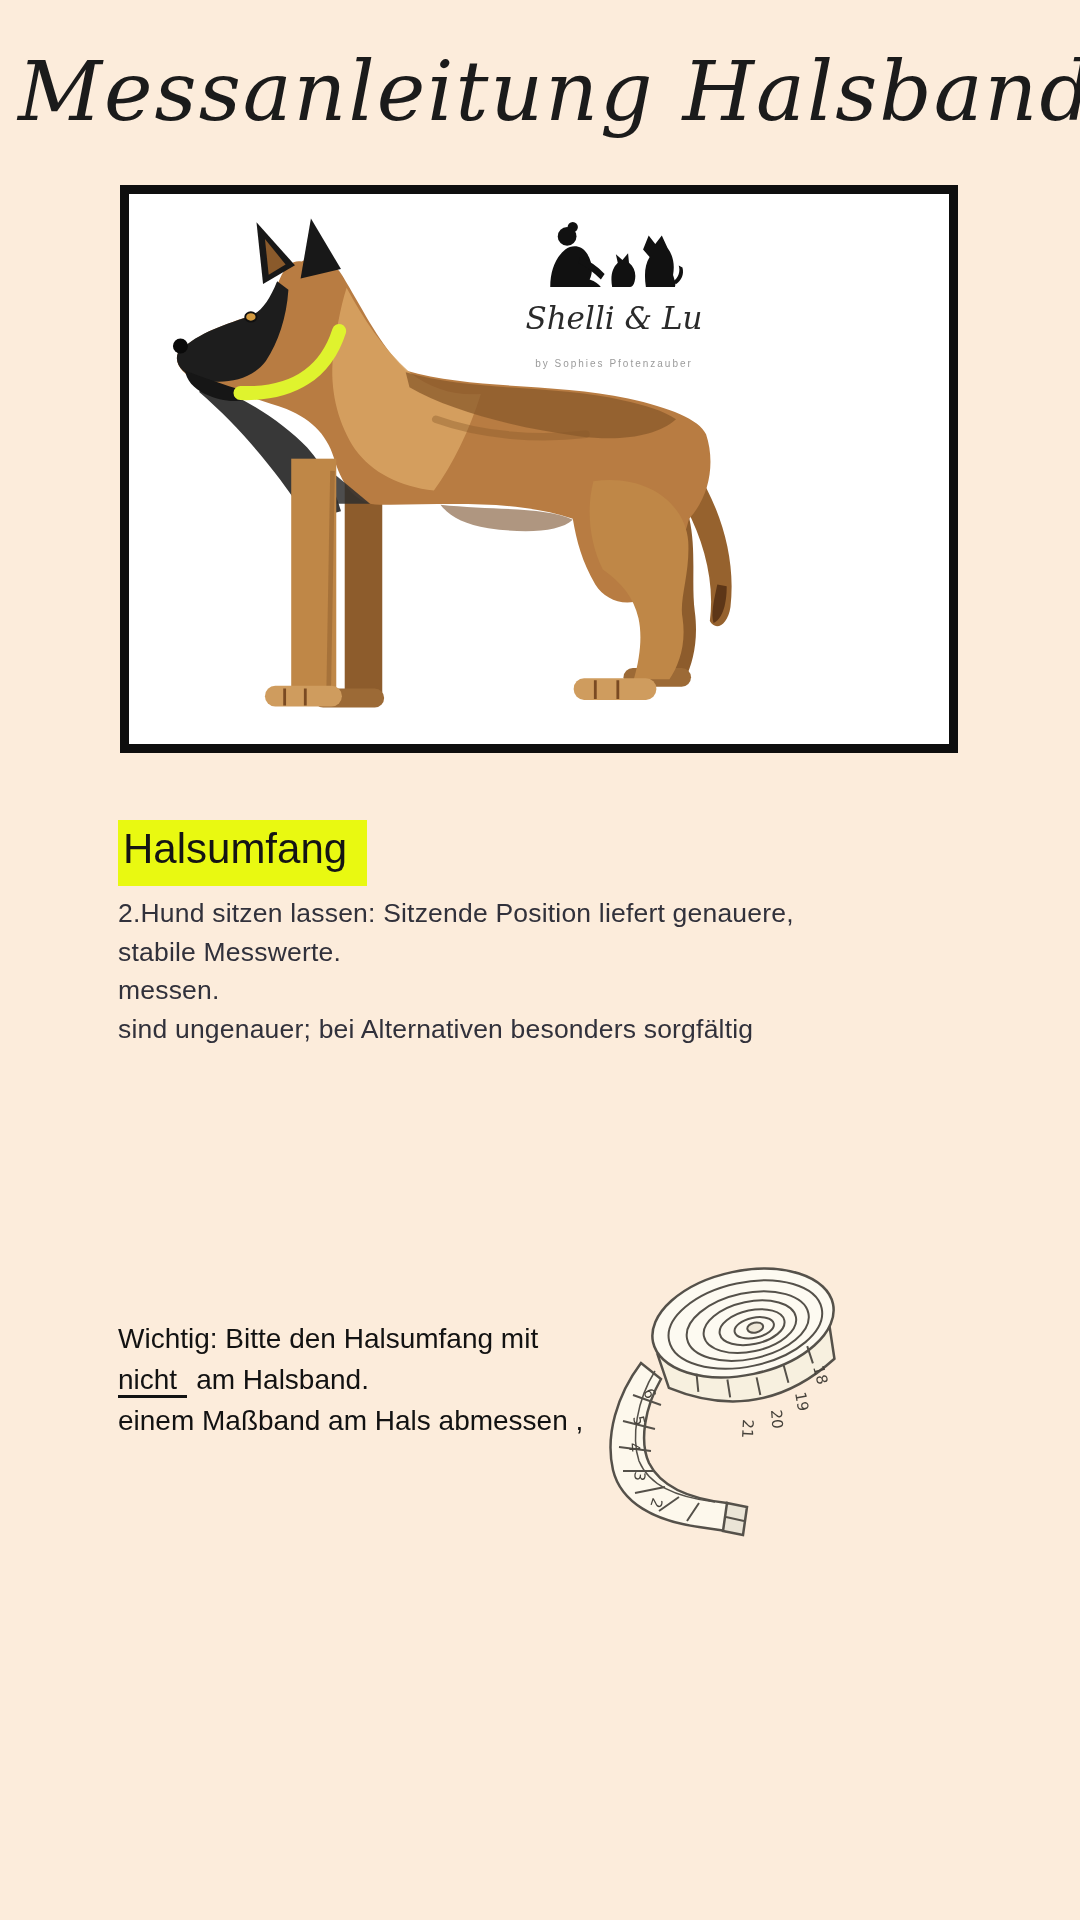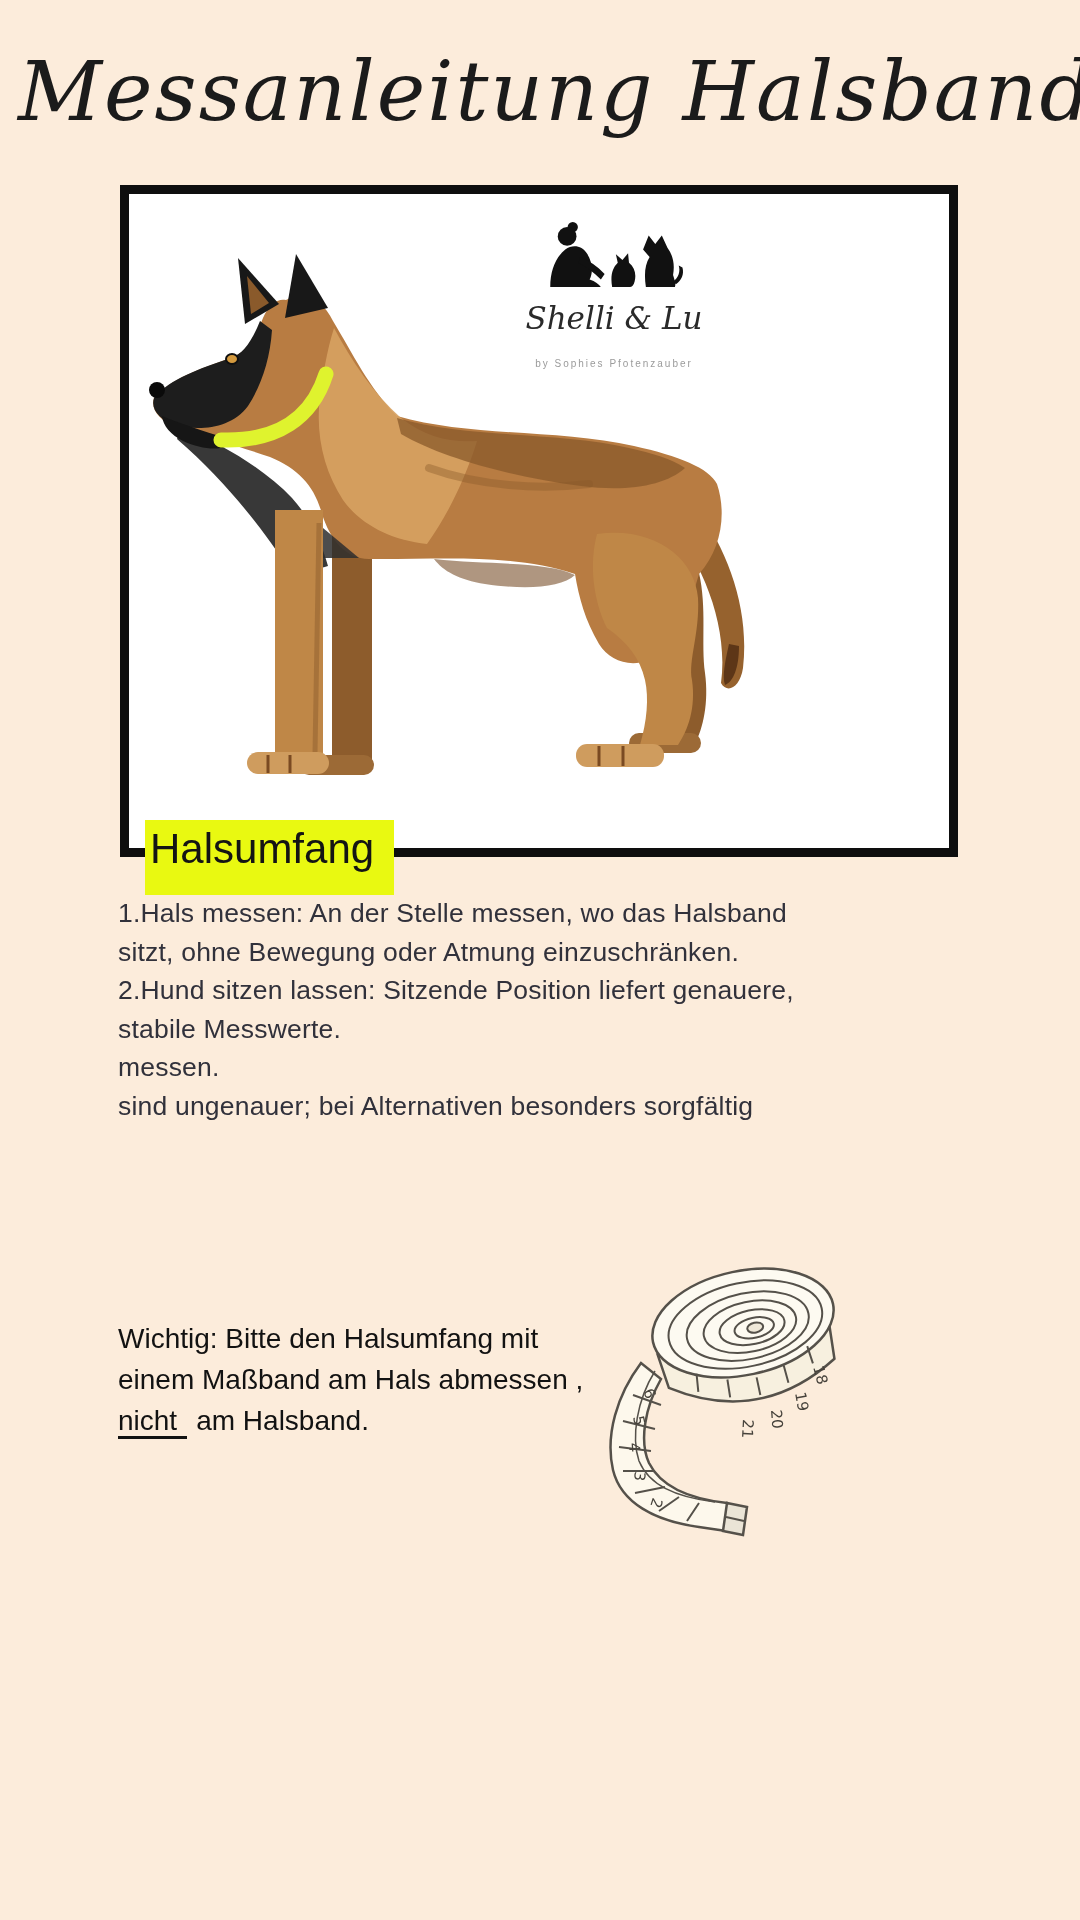--- a/index.html
+++ b/index.html
@@ -17,21 +17,21 @@
     font-family: "DejaVu Serif", serif;
     font-style: italic; font-weight: 400;
     font-size: 82px; letter-spacing: 2px;
     color: #1b1b1b;
     padding-left: 16px;
   }
 
   
   .frame {
     position: absolute; left: 120px; top: 185px;
-    width: 838px; height: 672px;
+    width: 838px; height: 568px;
     background: #ffffff;
     border: 9px solid #0e0e0e;
     box-sizing: border-box;
   }
   .dog-svg { position: absolute; left: 0; top: 0; width: 100%; height: 100%; }
 
   .logo {
     position: absolute; left: 370px; top: 20px; width: 230px;
     text-align: center;
   }
@@ -42,22 +42,22 @@
   }
   .logo-tagline {
     font-size: 10px; letter-spacing: 2px; color: #9b9b9b; margin-top: 22px;
   }
 
   
   .heading-wrap { position: absolute; left: 118px; top: 820px; }
   .heading {
     display: inline-block;
     background: #e9f911;
-    padding: 5px 20px 22px 5px;
-    font-size: 42px; font-weight: 500; color: #141414; margin-left: 27px;
+    padding: 5px 20px 13px 5px;
+    font-size: 42px; font-weight: 500; color: #141414;
   }
 
   
   .steps {
     position: absolute; left: 118px; top: 894px; width: 870px;
     font-size: 26.5px; line-height: 38.5px;
     color: #31313b; font-weight: 500; letter-spacing: 0.2px;
   }
   .steps .line { white-space: nowrap; }
 
@@ -153,37 +153,33 @@
       <div class="logo-tagline">by Sophies Pfotenzauber</div>
     </div>
   </div>
 
   <div class="heading-wrap">
     <span class="heading">Halsumfang</span>
   </div>
 
   <div class="steps">
     <div>
-      <div class="line">1.Hals messen: An der Stelle messen, wo das Halsband</div>
-      <div class="line">sitzt, ohne Bewegung oder Atmung einzuschränken.</div>
-    </div>
-    <div>
       <div class="line">2.Hund sitzen lassen: Sitzende Position liefert genauere,</div>
       <div class="line">stabile Messwerte.</div>
     </div>
     <div>
       <div class="line">messen.</div>
       <div class="line">sind ungenauer; bei Alternativen besonders sorgfältig</div>
     </div>
   </div>
 
   <div class="important">
     <div>Wichtig: Bitte den Halsumfang mit</div>
+    <div><span class="u">nicht</span><span>am Halsband.</span></div>
     <div>einem Maßband am Hals abmessen ,</div>
-    <div><span class="u">nicht</span><span>am Halsband.</span></div>
   </div>
 
   <svg class="tape" viewBox="0 0 292 292" xmlns="http://www.w3.org/2000/svg">
     <g stroke="#55514a" stroke-width="2.5" fill="none">
 
       <path d="M66,118 C42,150 30,190 38,225 C46,258 80,276 124,282 L158,287 L152,258 C116,254 86,242 74,218 C64,196 70,162 86,134 Z" fill="#fdf8ec"></path>
       <path d="M80,126 C62,155 56,192 64,216 C74,240 100,252 140,257" stroke-width="1.5"></path>
       <path d="M58,150 L86,160 M48,176 L80,184 M44,202 L76,206 M48,226 L80,226 M60,248 L90,242 M84,266 L104,252 M112,276 L124,258" stroke-width="2"></path>
 
       <path d="M152,258 L172,262 L168,290 L148,286 Z" fill="#eae4d6"></path>

